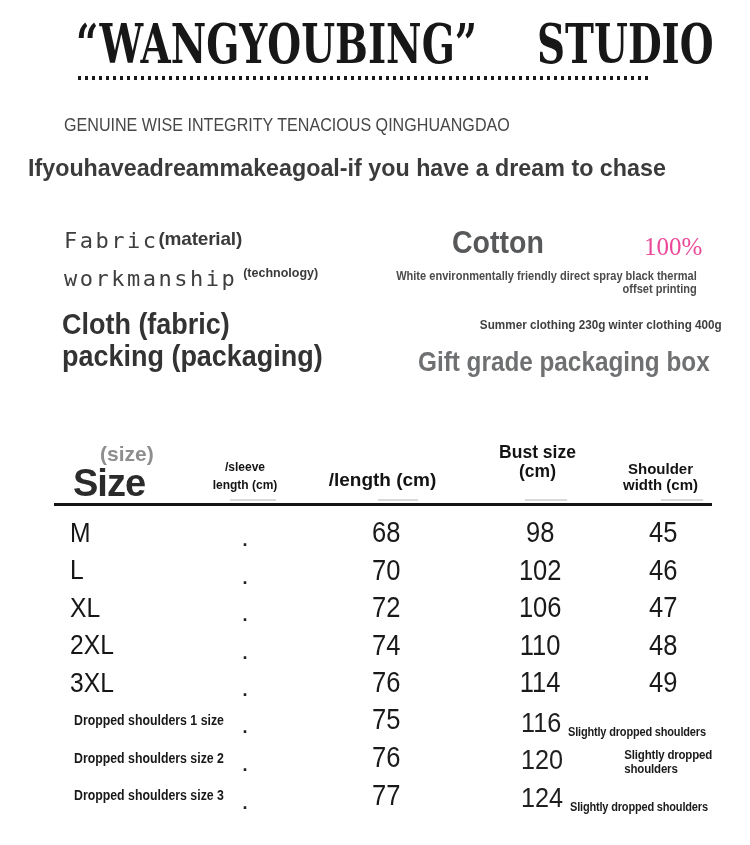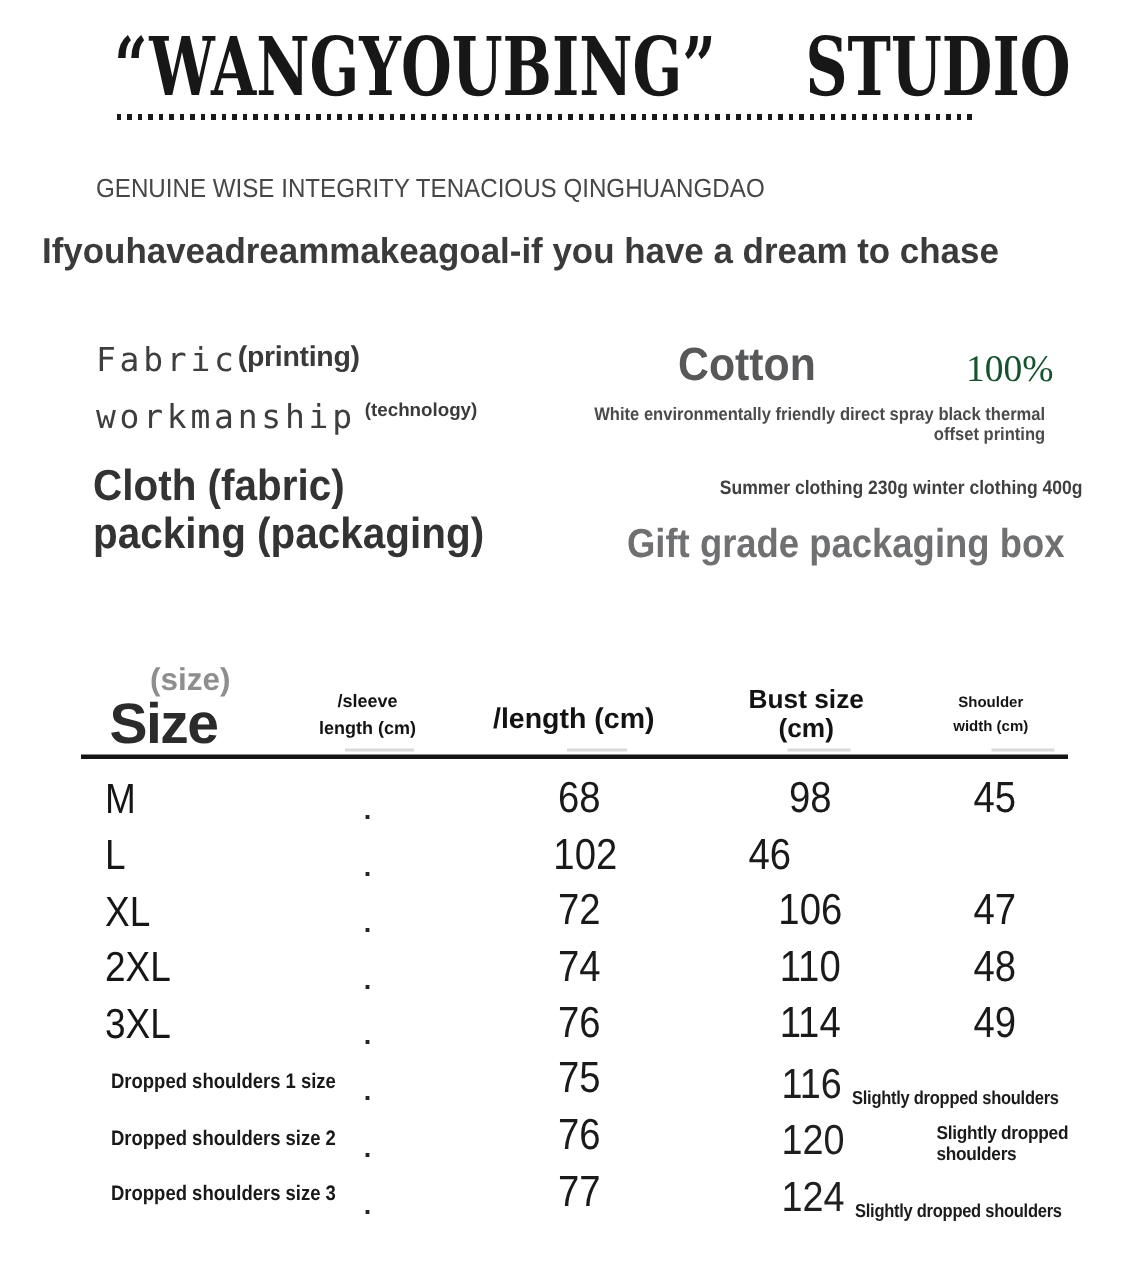--- a/index.html
+++ b/index.html
@@ -42,21 +42,21 @@
   .paren-small { font-size:12.5px; font-weight:700; color:#3a3a3a; margin-left:6px; }
   .cloth-block {
     left:62px; top:308px; font-size:29px; font-weight:700; color:#333333;
     line-height:32px; white-space:nowrap; transform:scaleX(0.93); transform-origin:left top;
   }
 
   
   .cotton { left:452px; top:225px; font-size:31px; font-weight:700; color:#57585a;
     transform:scaleX(0.92); transform-origin:left top; }
   .percent { left:644px; top:233px; font-family:"Liberation Serif", serif;
-    font-size:25px; color:#14532d; }
+    font-size:25px; color:#ec4899; }
   .env-lines { right:53px; top:270px; text-align:right; font-size:12px; font-weight:700;
     color:#4b4b4b; line-height:13px; white-space:nowrap;
     transform:scaleX(0.92); transform-origin:right top; }
   .summer { right:28px; top:317px; font-size:13px; font-weight:700; color:#404040;
     white-space:nowrap; transform:scaleX(0.9); transform-origin:right top; }
   .gift { left:418px; top:347px; font-size:27px; font-weight:700; color:#6f7072;
     white-space:nowrap; transform:scaleX(0.9); transform-origin:left top; }
 
   
   .thead {
@@ -65,22 +65,22 @@
     align-items:end;
   }
   .corner-cell { position:relative; height:65px; }
   .size-word { position:absolute; left:73px; bottom:-2px; font-size:38px; font-weight:700;
     color:#2b2b2b; letter-spacing:-1px; }
   .size-sub { position:absolute; left:100px; top:4px; font-size:21px; font-weight:700;
     color:#8e8e8e; }
   .h-c { text-align:center; font-weight:700; color:#131313; }
   .h-sleeve { font-size:12px; line-height:17.5px; padding-bottom:9px; }
   .h-length { font-size:19px; padding-bottom:12px; }
-  .h-bust { font-size:17.5px; line-height:19px; padding-bottom:8px; padding-left:10px; }
-  .h-shoulder { font-size:10px; line-height:16px; padding-bottom:10px; padding-right:44px; }
+  .h-bust { font-size:17.5px; line-height:19px; padding-bottom:22px; padding-left:10px; }
+  .h-shoulder { font-size:15px; line-height:16px; padding-bottom:10px; padding-right:44px; }
   .rule { left:54px; top:503px; width:658px; height:3px; background:#141414; }
   .ghost { height:2px; background:#d9d9d9; top:499px; }
 
   .tbody { left:0; top:514px; width:750px; }
   .t-row { display:grid; grid-template-columns:175px 140px 135px 165px 135px;
     height:37.5px; align-items:center; }
   .t-row-drop { display:grid; grid-template-columns:175px 140px 135px 300px;
     height:37.7px; align-items:center; }
   .c-size { padding-left:70px; font-size:28px; color:#161616; }
   .c-size span { display:inline-block; transform:scaleX(0.88); transform-origin:left center; }
@@ -110,21 +110,21 @@
 
 <div id="page">
 
   <h1 class="abs title-row"><span>“WANGYOUBING”</span><span class="title-studio">STUDIO</span></h1>
   <div class="abs dotted-line"></div>
   <div class="abs slogan">GENUINE WISE INTEGRITY TENACIOUS QINGHUANGDAO</div>
   <div class="abs tagline">Ifyouhaveadreammakeagoal-if you have a dream to chase</div>
 
   <div class="abs spec-row fabric-row">
     <span class="mono-label">Fabric</span>
-      <span class="paren-big">(printing)</span>
+      <span class="paren-big">(material)</span>
   </div>
   <div class="abs spec-row workmanship-row">
     <span class="mono-label">workmanship</span>
       <span class="paren-small">(technology)</span>
   </div>
   <div class="abs cloth-block">
     <div>Cloth (fabric)</div>
     <div>packing (packaging)</div>
   </div>
 
@@ -166,20 +166,21 @@
     <div class="t-row">
       <div class="c-size"><span>M</span></div>
       <div class="c-dot"><span>.</span></div>
       <div class="c-num c-len"><span>68</span></div>
       <div class="c-num c-bust"><span>98</span></div>
       <div class="c-num c-shoulder"><span>45</span></div>
     </div>
     <div class="t-row">
       <div class="c-size"><span>L</span></div>
       <div class="c-dot"><span>.</span></div>
+      <div class="c-num c-len"><span>70</span></div>
       <div class="c-num c-bust"><span>102</span></div>
       <div class="c-num c-shoulder"><span>46</span></div>
     </div>
     <div class="t-row">
       <div class="c-size"><span>XL</span></div>
       <div class="c-dot"><span>.</span></div>
       <div class="c-num c-len"><span>72</span></div>
       <div class="c-num c-bust"><span>106</span></div>
       <div class="c-num c-shoulder"><span>47</span></div>
     </div>

